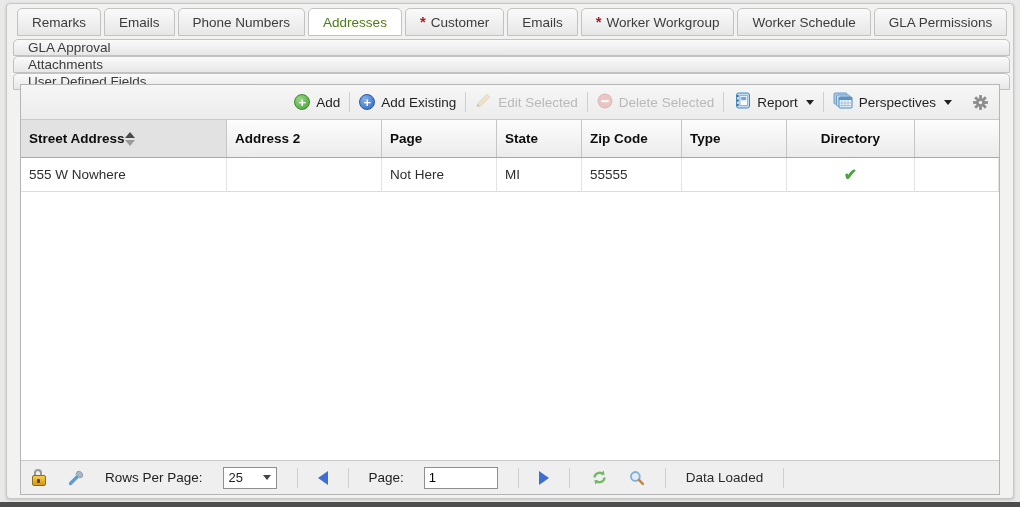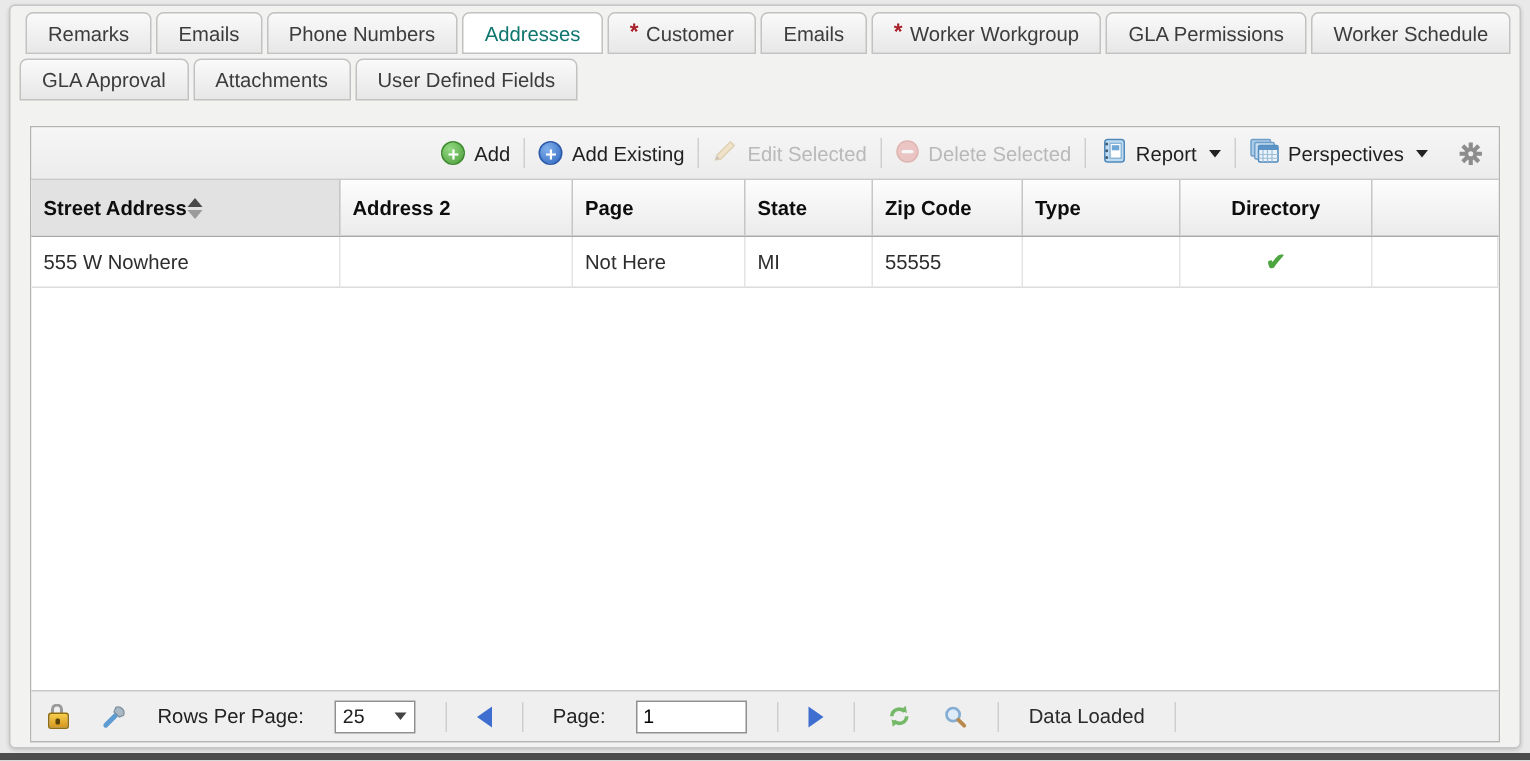--- a/index.html
+++ b/index.html
@@ -2,25 +2,25 @@
 <html><head>
 <meta charset="utf-8">
 <style>
   html,body{margin:0;padding:0;background:#e9e9e9;}
   .page{position:relative;width:1020px;height:507px;background:#e9e9e9;font-family:"Liberation Sans",sans-serif;overflow:hidden;}
   .bottom-strip{position:absolute;left:0;right:0;bottom:0;height:5px;background:#4d4d4d;}
   .panel{position:absolute;left:6px;top:3px;right:6px;bottom:8px;background:#f2f2f1;border:1px solid #c6c6c6;border-radius:4px;box-shadow:0 1px 3px rgba(0,0,0,.18);}
 
   
   .tabrow{display:flex;padding-left:10px;margin-top:4px;height:30px;}
-  .tabrow.r2{padding-left:6px;margin-top:1px;}
+  .tabrow.r2{padding-left:6px;margin-top:1px;flex-direction:column;}
   .tab{display:flex;align-items:center;gap:4px;padding:0 14px;height:28px;background:linear-gradient(#fafafa,#e7e7e7);
        border:1px solid #c2c2c2;border-radius:5px 5px 0 0;margin-right:3px;font-size:13.5px;color:#3c3c3c;
        cursor:pointer;white-space:nowrap;box-sizing:border-box;}
-  .tab.active{background:#fff;color:#0f766e;}
+  .tab.active{background:#fff;color:#4d7c0f;}
   .req{color:#a8202a;font-weight:bold;font-size:15px;line-height:10px;margin-right:1px;}
 
   
   .grid{position:absolute;left:13px;right:13px;top:80px;bottom:3px;background:#fff;border:1px solid #b5b5b5;
         display:flex;flex-direction:column;}
 
   
   .toolbar{flex:0 0 34px;display:flex;align-items:center;justify-content:flex-end;gap:9px;padding:0 10px;
            background:linear-gradient(#f6f6f6,#ececec);border-bottom:1px solid #c9c9c9;}
   .tbtn{display:flex;align-items:center;gap:6px;font-size:13.5px;color:#1f1f1f;cursor:pointer;}
@@ -98,24 +98,24 @@
         <span>Customer</span>
       </div>
       <div class="tab">
           <span>Emails</span>
         </div>
       <div class="tab">
         <span class="req">*</span>
         <span>Worker Workgroup</span>
       </div>
       <div class="tab">
+          <span>Worker Schedule</span>
+        </div>
+      <div class="tab">
           <span>GLA Permissions</span>
-        </div>
-      <div class="tab">
-          <span>Worker Schedule</span>
         </div>
     </div>
 
     <div class="tabrow r2">
       <div class="tab">
           <span>GLA Approval</span>
         </div>
       <div class="tab">
           <span>Attachments</span>
         </div>

